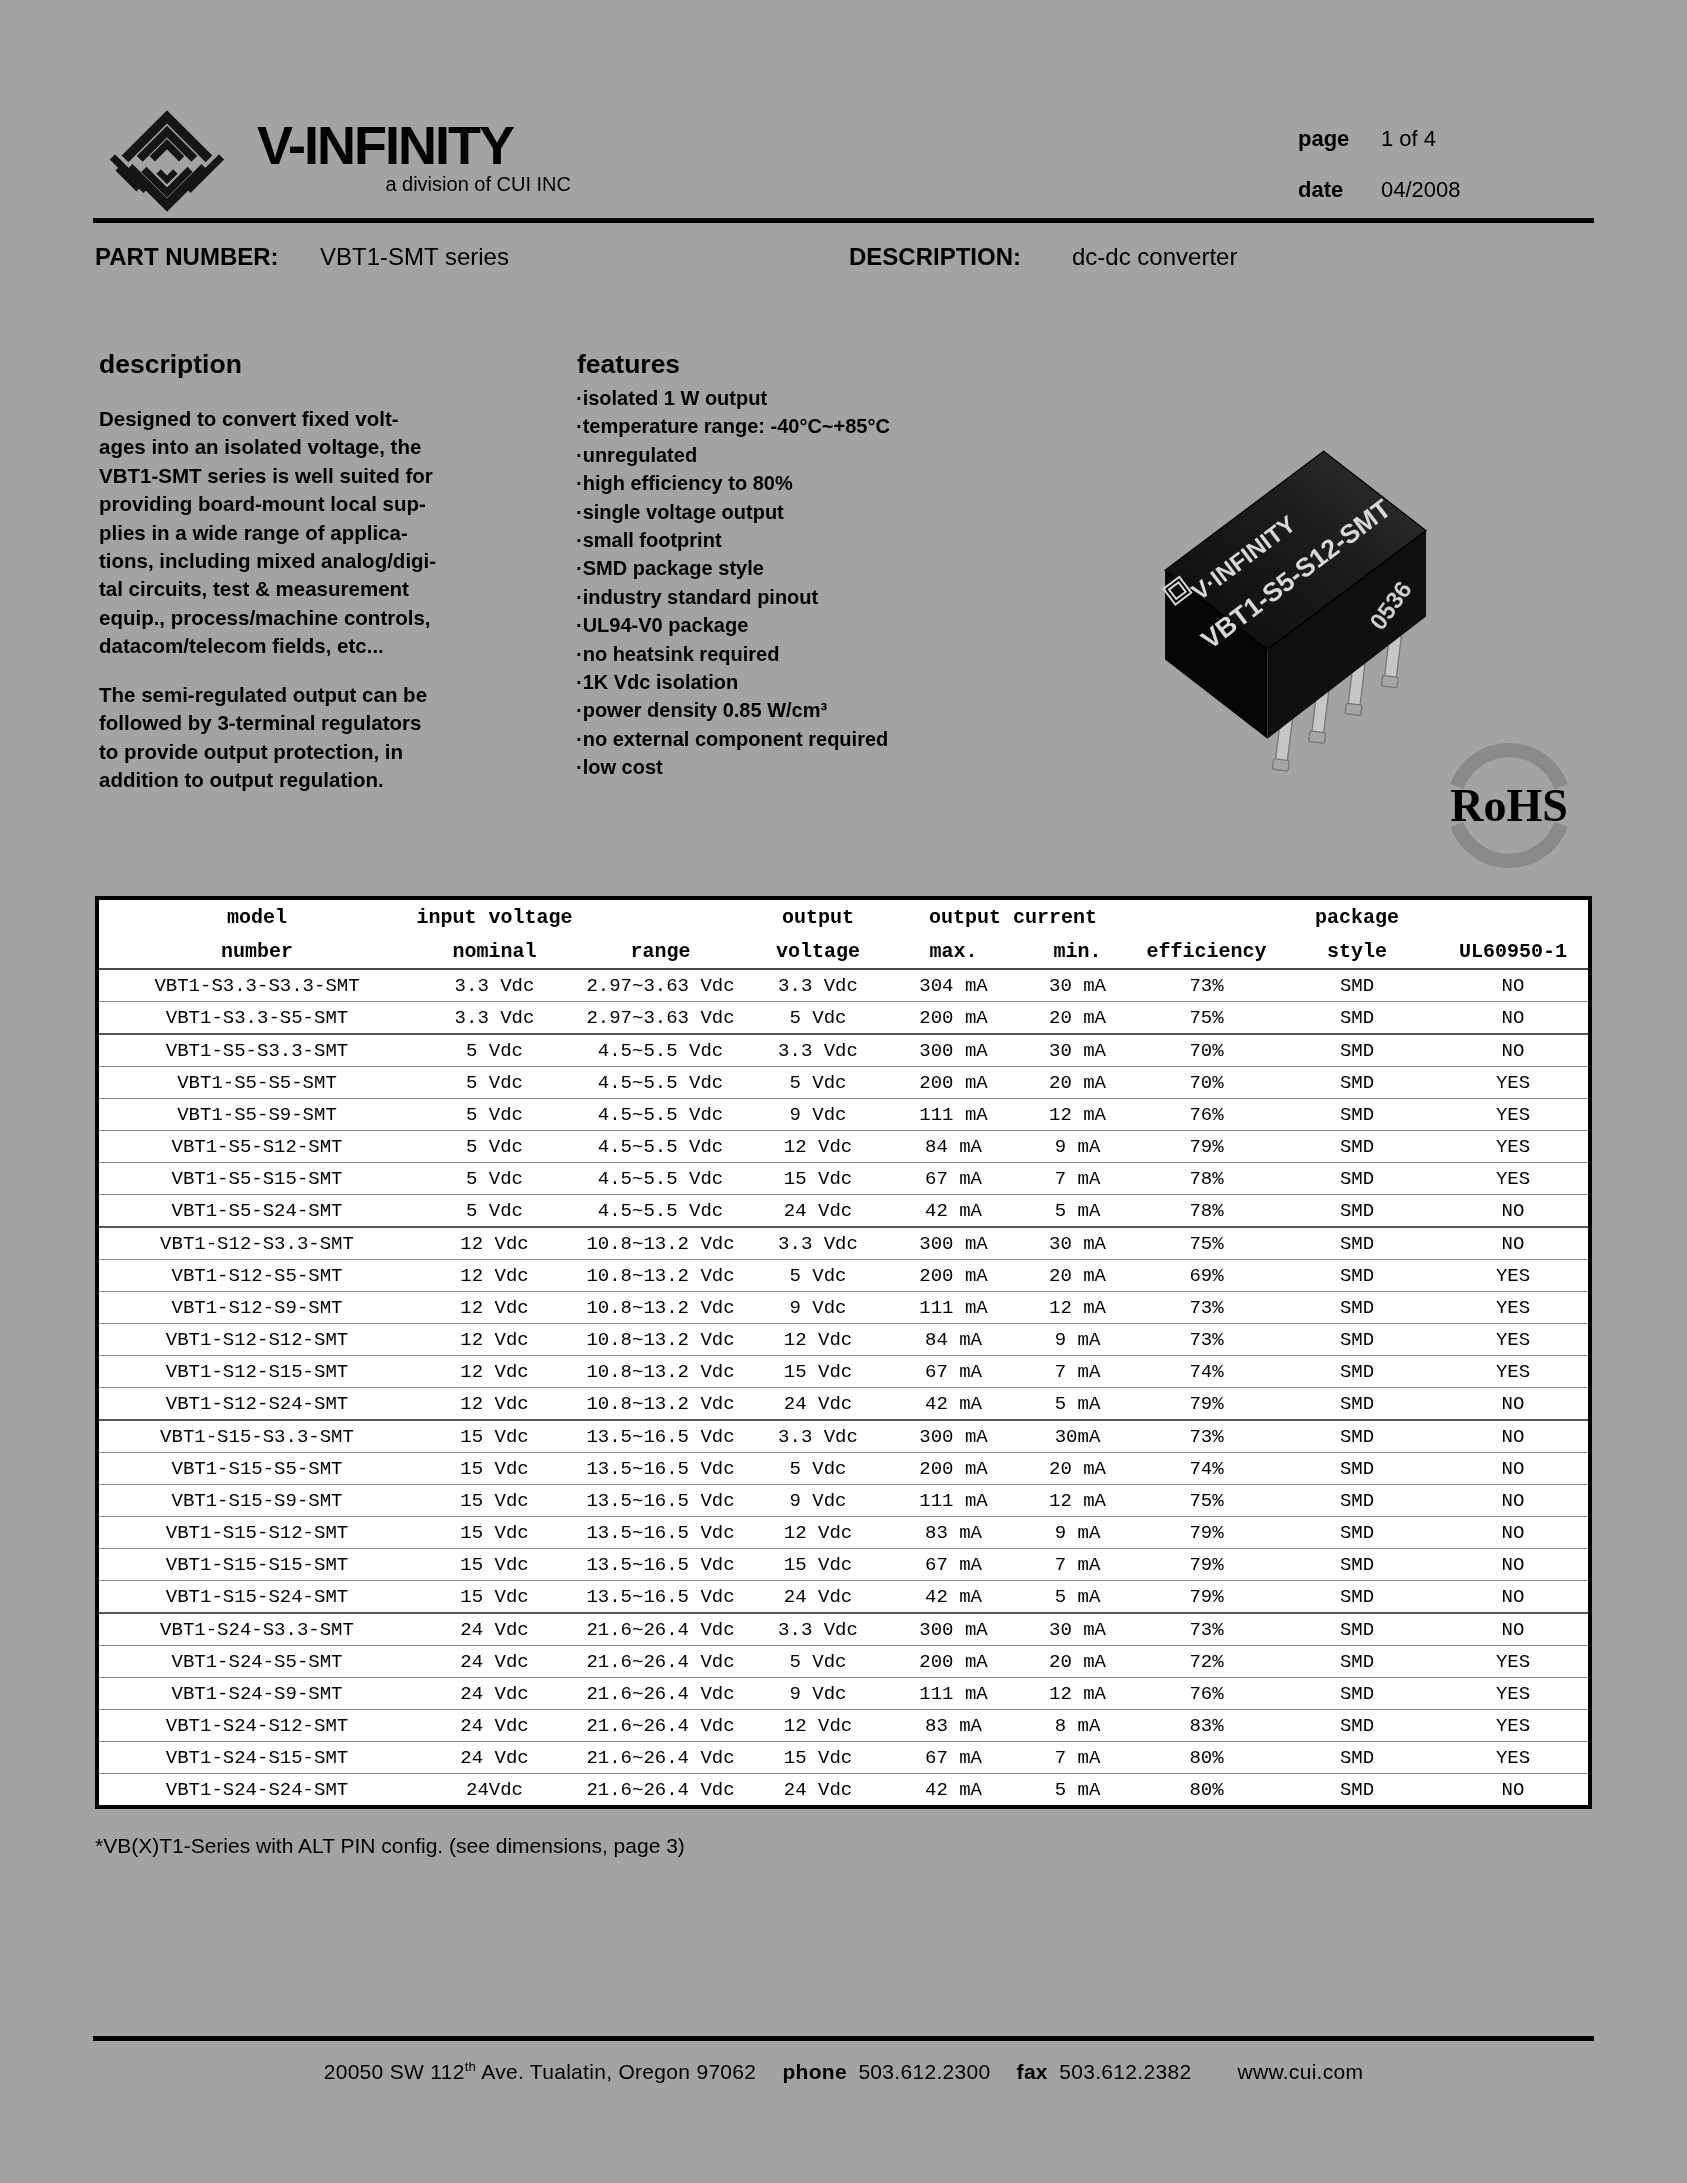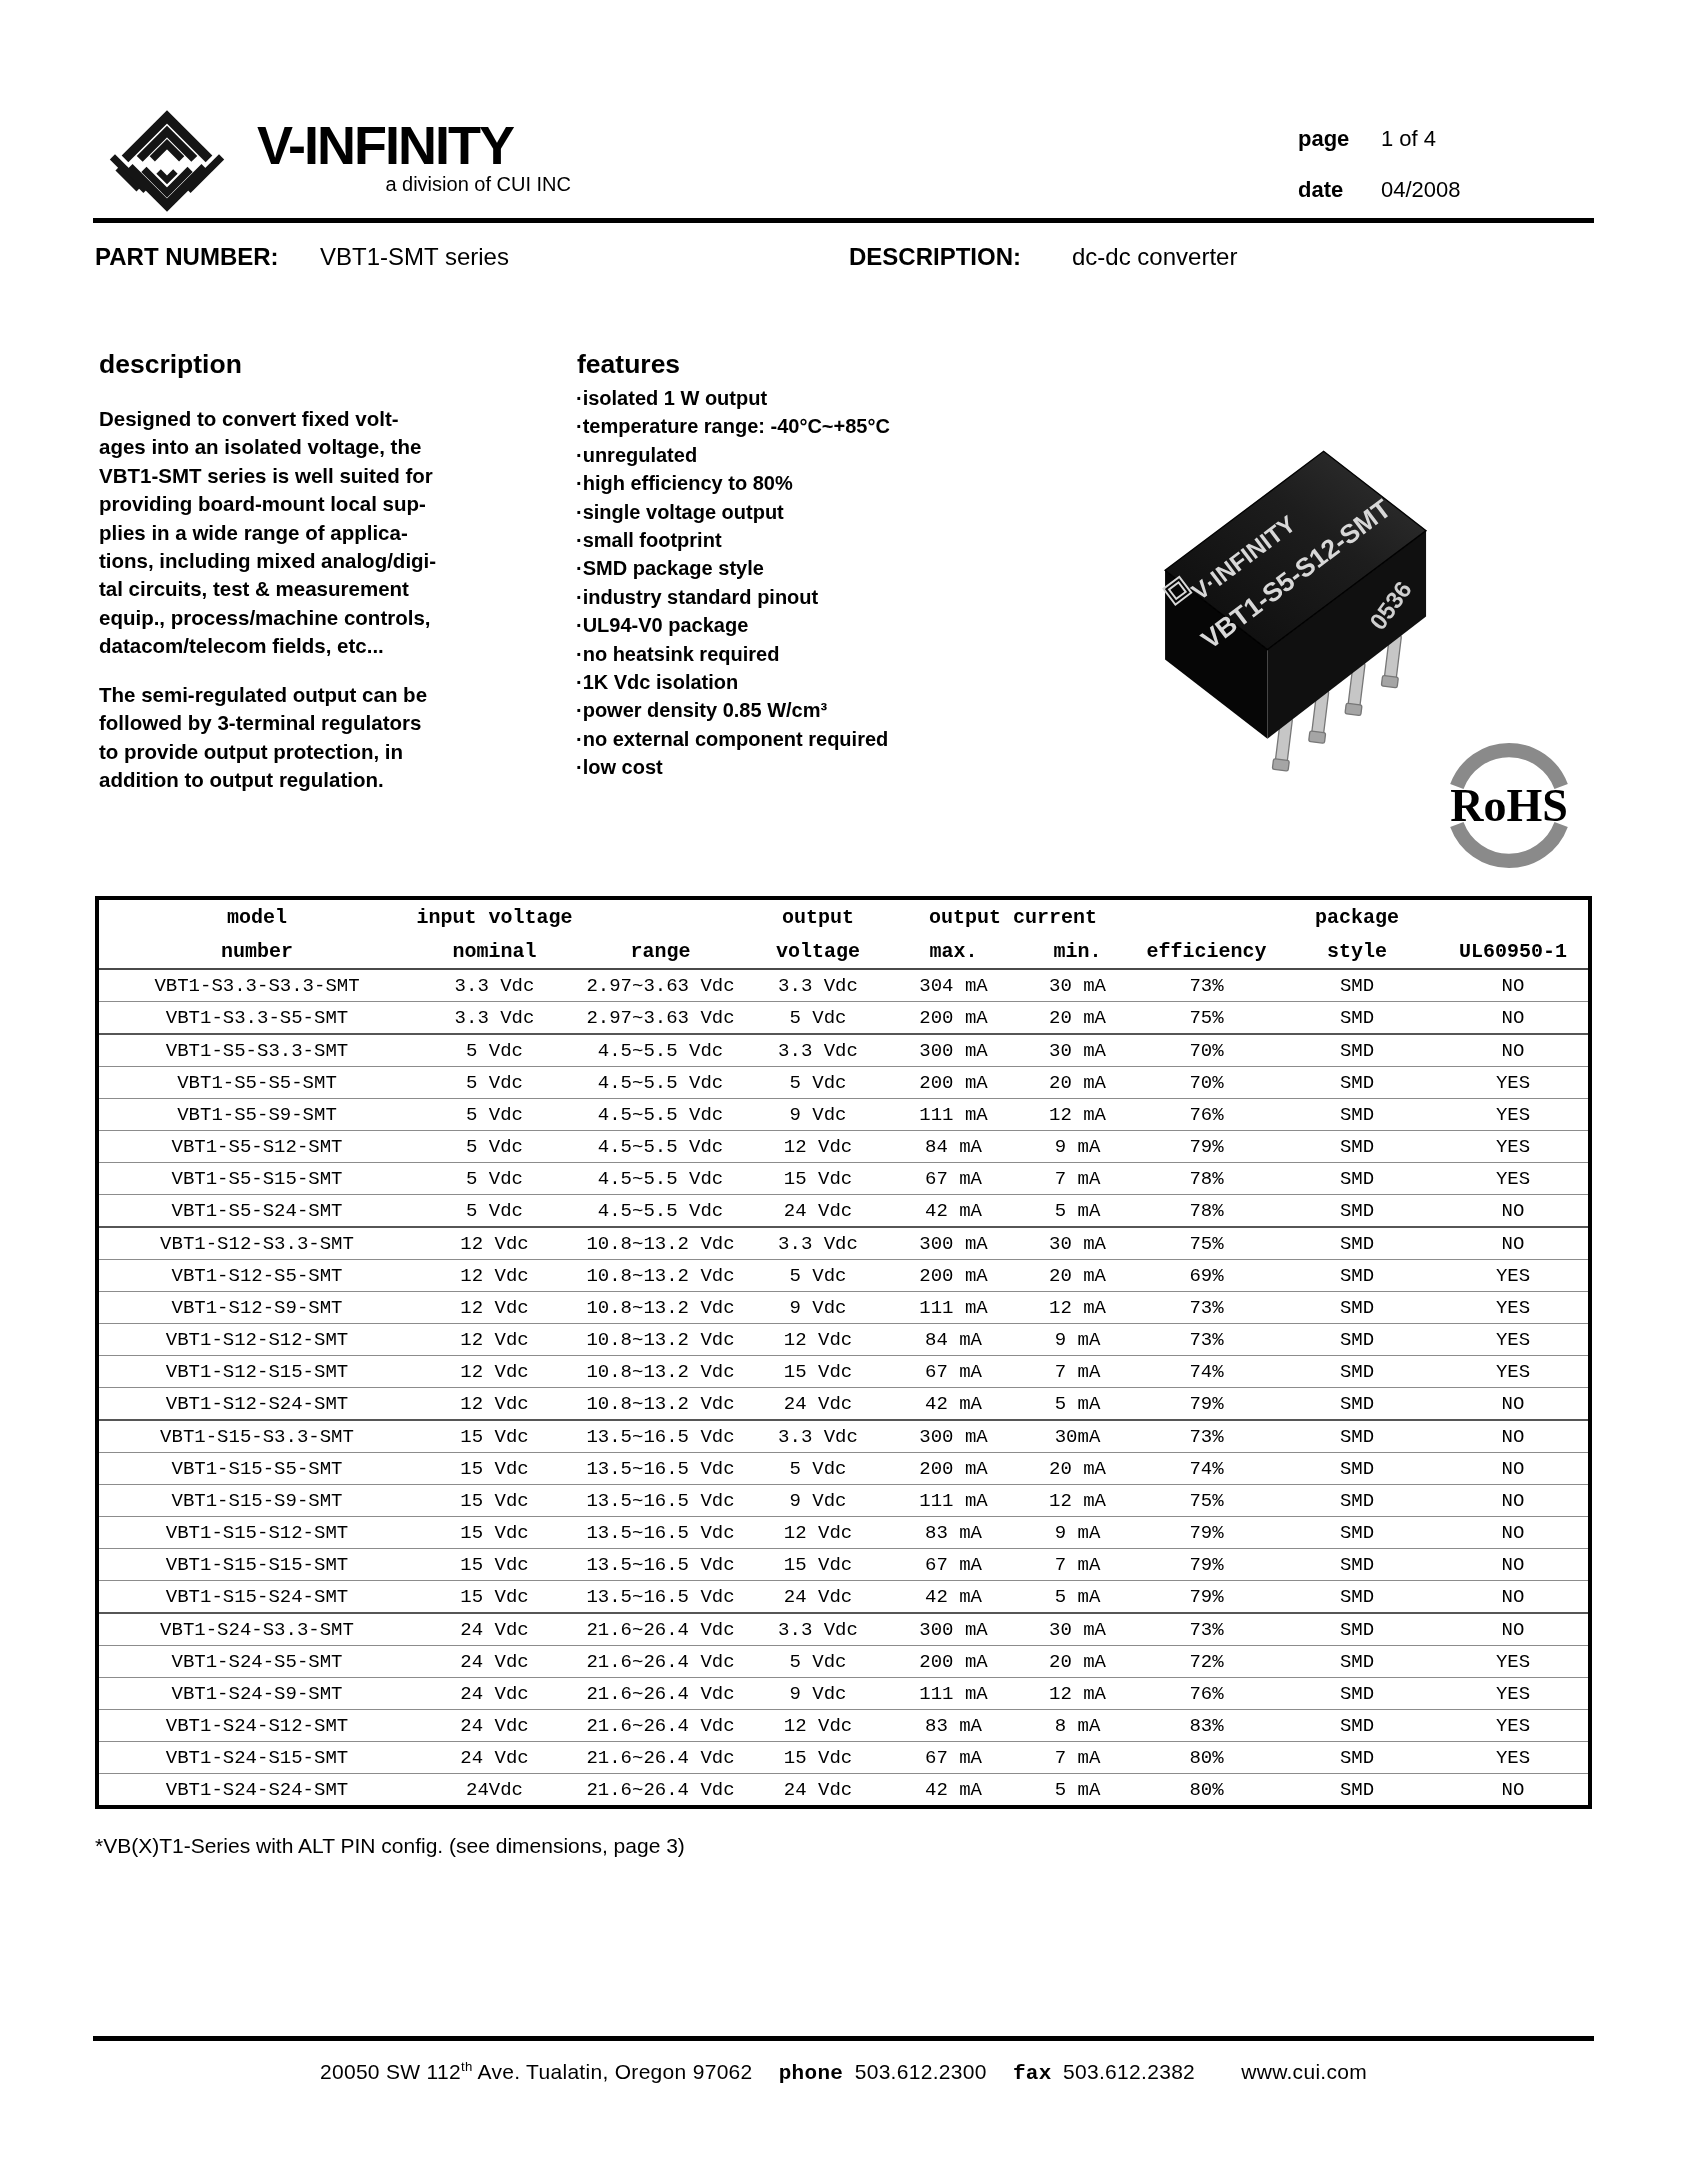--- a/index.html
+++ b/index.html
@@ -1,17 +1,17 @@
 <!DOCTYPE html>
 <html style="font-size:10.6px"><head>
 <meta charset="utf-8">
 <style>
   html,body { margin:0; padding:0; background:#e8e8e8; }
   .page {
-    position:relative; width:1687px; height:2183px; background:#ffffff;
+    position:relative; width:1687px; height:2183px; background:#a3a3a3;
     font-family:"Liberation Sans", sans-serif; color:#000; overflow:hidden;
   }
   
   .logo-svg { position:absolute; left:99px; top:98px; }
   .brand-name {
     position:absolute; left:257px; top:114px;
     font-size:54px; font-weight:bold; letter-spacing:-2px; white-space:nowrap;
   }
   .brand-tagline {
     position:absolute; left:257px; top:173px; width:314px;
@@ -58,21 +58,21 @@
   tbody td { font-size:19px; height:31px; }
   tbody tr + tr td { border-top:1.3px solid #8c8c8c; }
   tbody tr.group-start td { border-top:2px solid #565656; }
   td.left { text-align:left; padding-left:22.5px; }
   
   .footnote { position:absolute; left:95px; top:1834px; font-size:21px; }
   .footer-text {
     position:absolute; left:0; top:2059px; width:1687px; text-align:center;
     font-size:21px; letter-spacing:0.3px; white-space:nowrap;
   }
-  .footer-text .flabel { font-weight:bold; margin-left:20px; margin-right:5.3px;font-family:Liberation Mono, monospace; }
+  .footer-text .flabel { font-weight:bold; margin-left:20px; margin-right:5.3px; }
   .footer-text .site { margin-left:40px; }
   .footer-text sup { font-size:13.2px; }
 </style>
 </head>
 <body>
 
 <div class="page">
 
   <svg class="logo-svg" viewBox="0 0 120 120" width="136" height="126">
     <g fill="none" stroke="#151515" stroke-linecap="butt">

